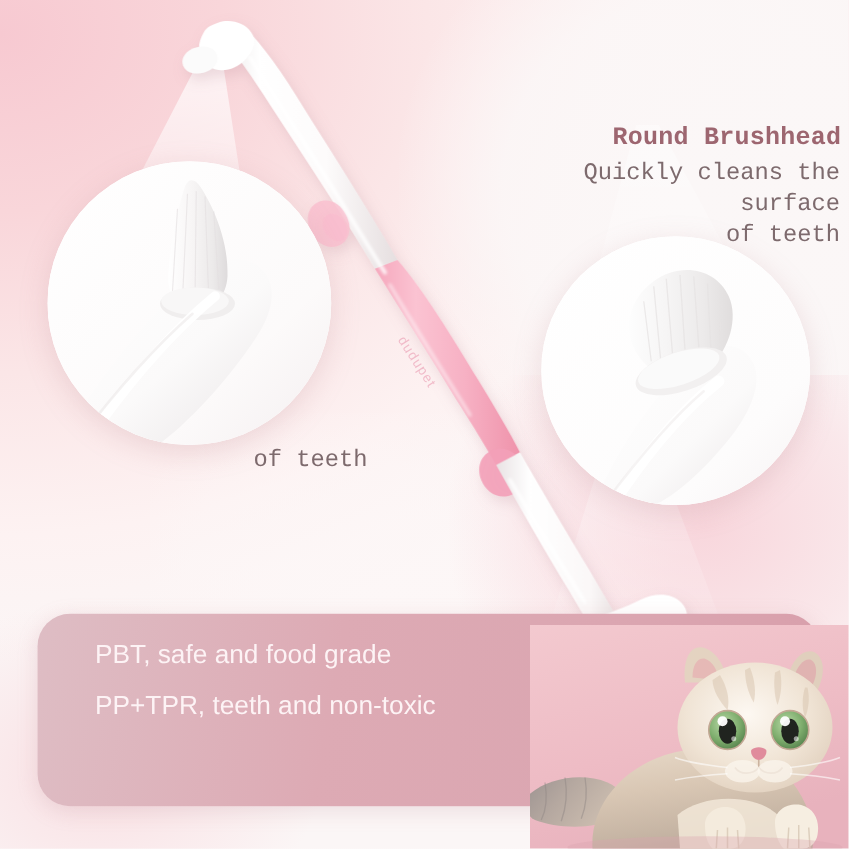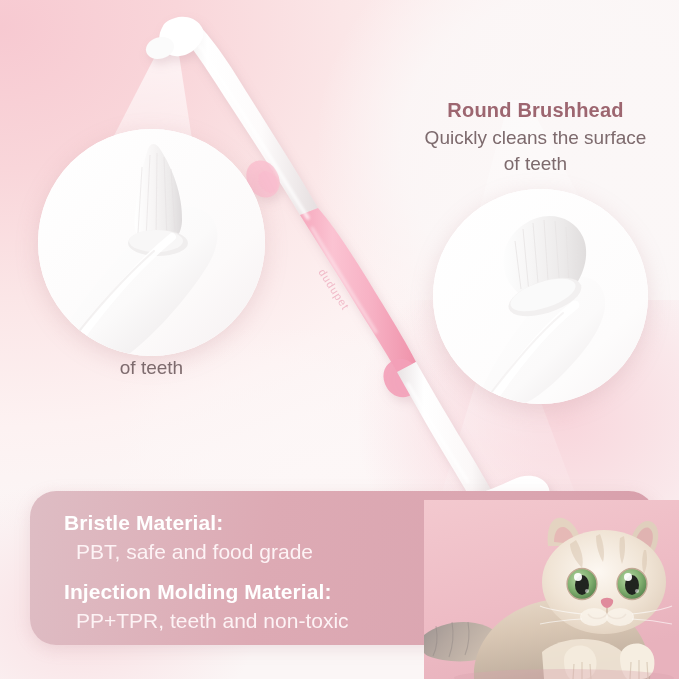--- a/index.html
+++ b/index.html
@@ -122,21 +122,22 @@
     height: 215px;
   }
   .zoom-inner {
     position: absolute;
     inset: 0;
   }
 
   
   .callout {
     position: absolute;
-    text-align: center;
+    text-align: right;
+    font-family: Liberation Mono, monospace;
   }
   .callout-title {
     font-weight: bold;
     font-size: 20px;
     color: #9d6670;
     letter-spacing: 0.2px;
     margin: 0 0 3px 0;
     line-height: 1.25;
   }
   .callout-body {
@@ -380,25 +381,23 @@
     <p class="callout-body">of teeth</p>
   </div>
 
   <div class="callout" id="callout-point">
     <p class="callout-body">of teeth</p>
   </div>
 
   <div id="spec-panel">
     <div id="spec-content">
       <div class="spec-block">
-        <p class="spec-label">Bristle Material:</p>
         <p class="spec-value">PBT, safe and food grade</p>
       </div>
       <div class="spec-block">
-        <p class="spec-label">Injection Molding Material:</p>
         <p class="spec-value">PP+TPR, teeth and non-toxic</p>
       </div>
     </div>
   </div>
 
   <div id="cat-photo">
     <svg viewBox="0 0 255 179" xmlns="http://www.w3.org/2000/svg" width="255" height="179">
       <defs>
         <linearGradient id="cat-body" x1="0" y1="0" x2="0.3" y2="1">
           <stop offset="0%" stop-color="#e8dac9"></stop>

